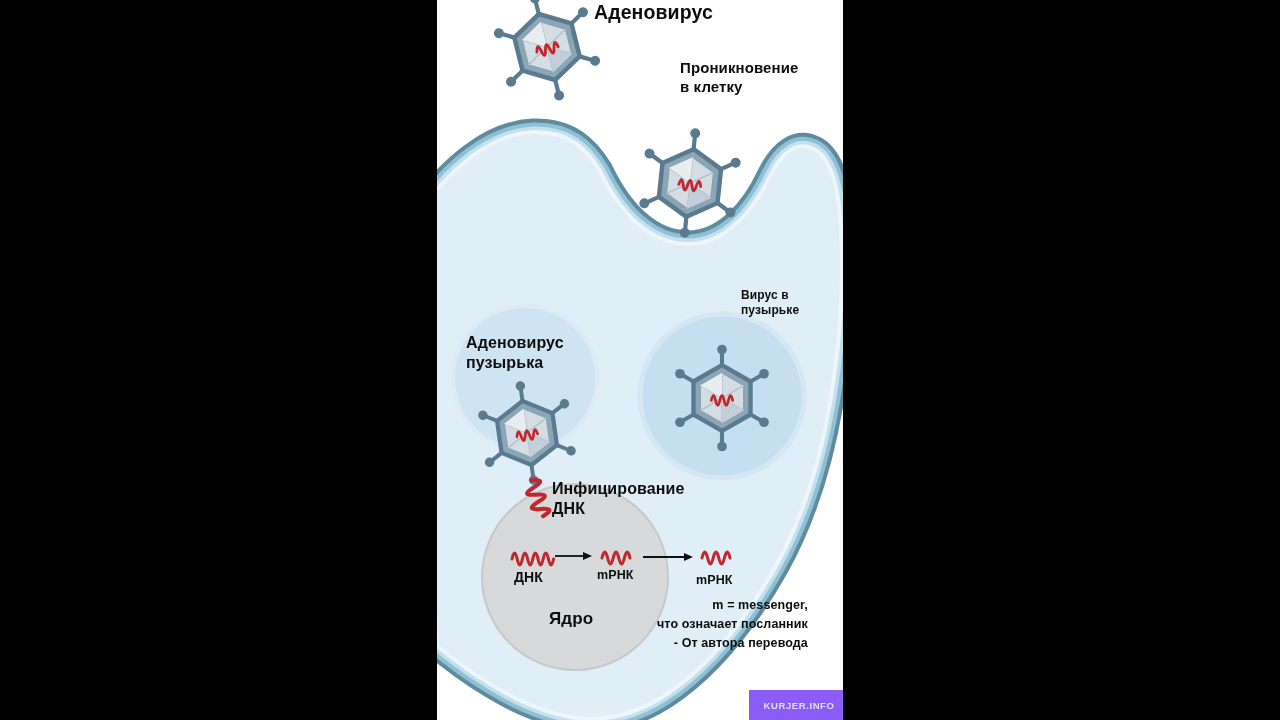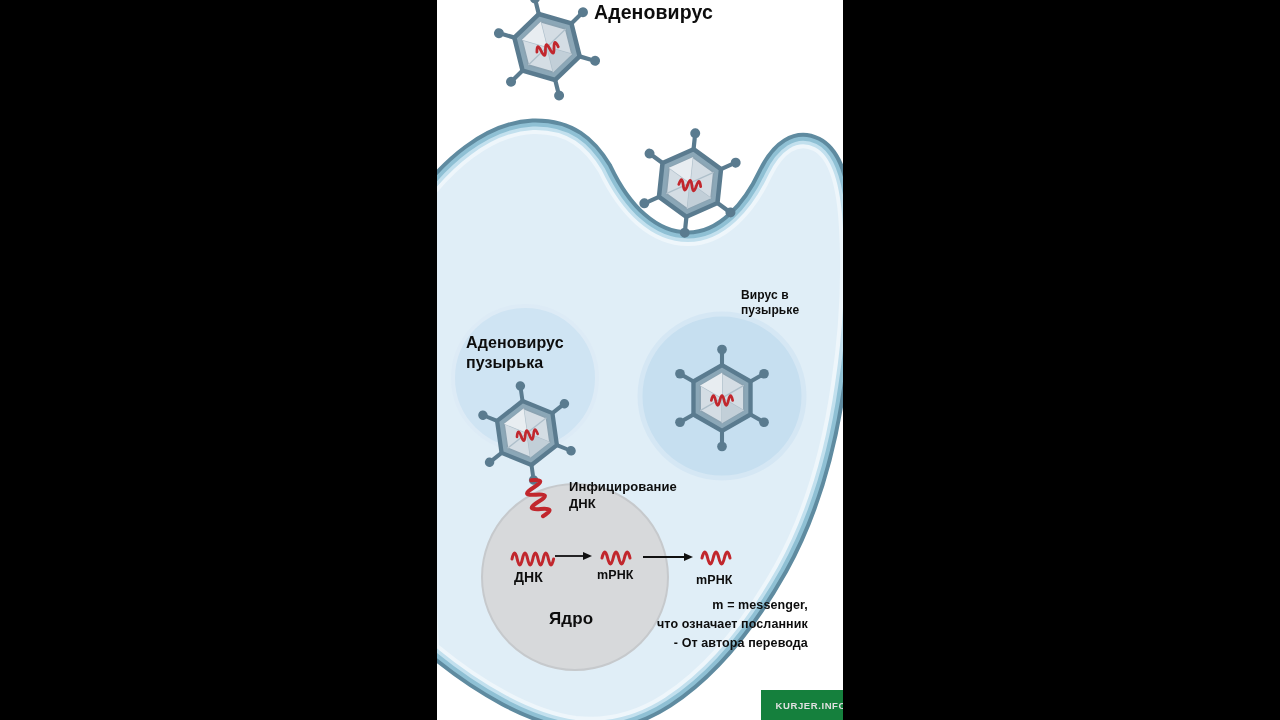--- a/index.html
+++ b/index.html
@@ -3,21 +3,21 @@
 <meta charset="utf-8">
 <style>
   html,body{margin:0;padding:0;background:#000;}
   .stage{position:relative;width:1280px;height:720px;background:#000;overflow:hidden;
          font-family:"Liberation Sans","DejaVu Sans",sans-serif;}
   .panel{position:absolute;left:437px;top:0;width:406px;height:720px;background:#fff;overflow:hidden;}
   .panel svg{position:absolute;left:0;top:0;}
   .lbl{position:absolute;font-weight:700;color:#0d0d0d;white-space:pre-line;line-height:1.27;letter-spacing:.1px;}
   .genome{fill:none;stroke-width:3;stroke-linecap:round;}
   .genome-small{fill:none;stroke-width:2.8;stroke-linecap:round;}
-  .watermark{position:absolute;left:324px;top:690px;width:100px;height:30px;background:#15803d;
+  .watermark{position:absolute;left:312px;top:690px;width:100px;height:30px;background:#8b5cf6;
              display:flex;align-items:center;justify-content:center;}
   .watermark span{font-size:9.5px;font-weight:700;color:#e0e0e0;letter-spacing:.6px;}
 </style>
 </head>
 <body>
 
 <div class="stage">
   <div class="panel">
 
     <svg width="406" height="720" viewBox="0 0 406 720">
@@ -77,25 +77,27 @@
       </g>
       <use href="#sqM" class="genome" stroke="#c1272d" transform="translate(179,555)"></use>
       <g>
         <line x1="206" y1="557" x2="247" y2="557" stroke="#101010" stroke-width="1.8"></line>
         <polygon points="247,553 256,557 247,561" fill="#101010"></polygon>
       </g>
       <use href="#sqM" class="genome" stroke="#c1272d" transform="translate(279,555)"></use>
     </svg>
 
     <div class="lbl" style="left:157px;top:0;font-size:19.5px;">Аденовирус</div>
+    <div class="lbl" style="left:243px;top:58px;font-size:15px;">Проникновение
+в клетку</div>
     <div class="lbl" style="left:304px;top:288px;font-size:12px;">Вирус в
 пузырьке</div>
     <div class="lbl" style="left:29px;top:333px;font-size:16px;">Аденовирус
 пузырька</div>
-    <div class="lbl" style="left:132px;top:479px;font-size:13px;">Инфицирование
+    <div class="lbl" style="left:115px;top:479px;font-size:16px;">Инфицирование
 ДНК</div>
     <div class="lbl" style="left:77px;top:569px;font-size:14px;">ДНК</div>
     <div class="lbl" style="left:160px;top:568px;font-size:12.5px;">mРНК</div>
     <div class="lbl" style="left:259px;top:573px;font-size:12.5px;">mРНК</div>
     <div class="lbl" style="left:112px;top:608px;font-size:17px;">Ядро</div>
     <div class="lbl" style="left:220px;top:596px;font-size:12.5px;line-height:1.5;text-align:right;">m = messenger,
 что означает посланник
 - От автора перевода</div>
 
     <div class="watermark">

